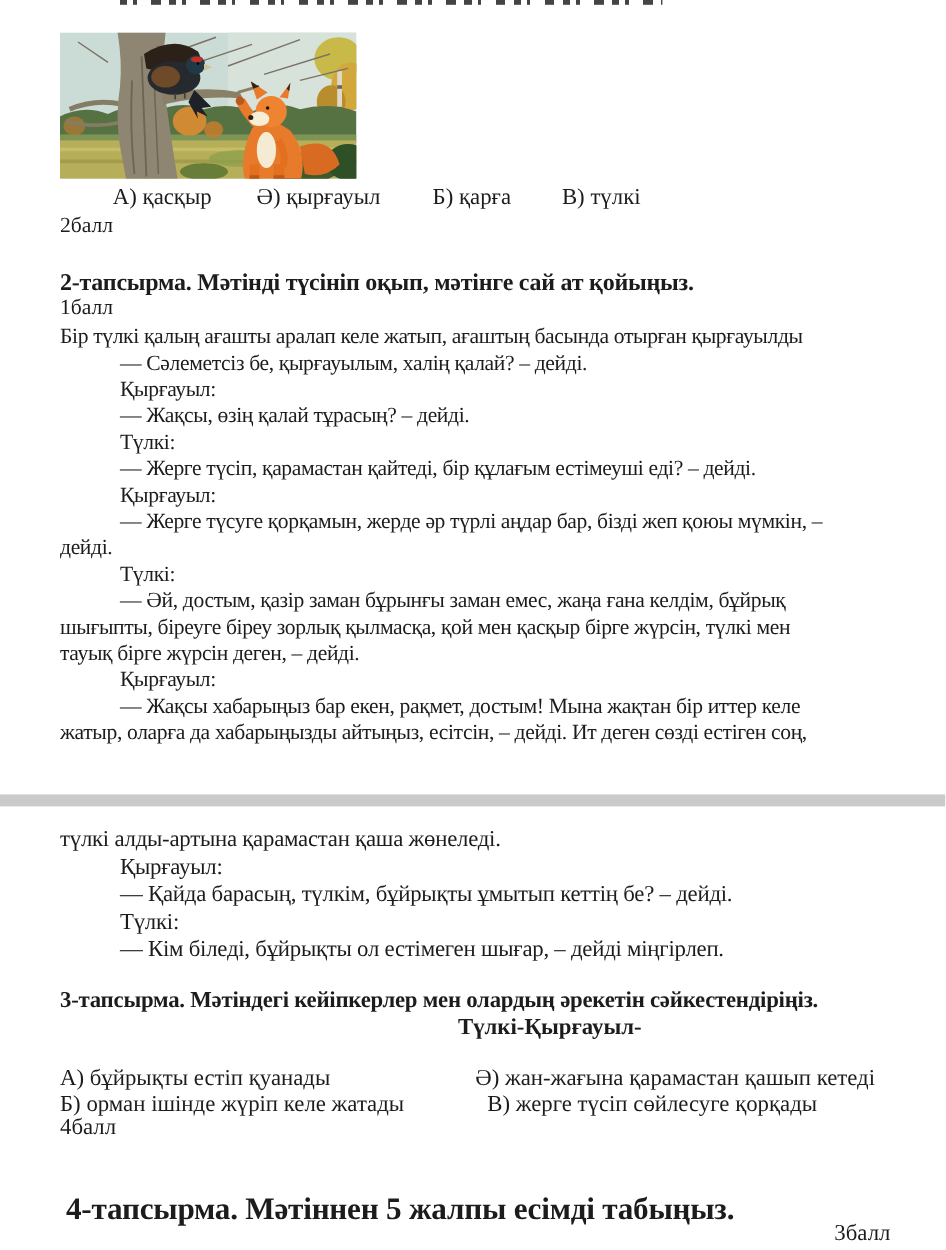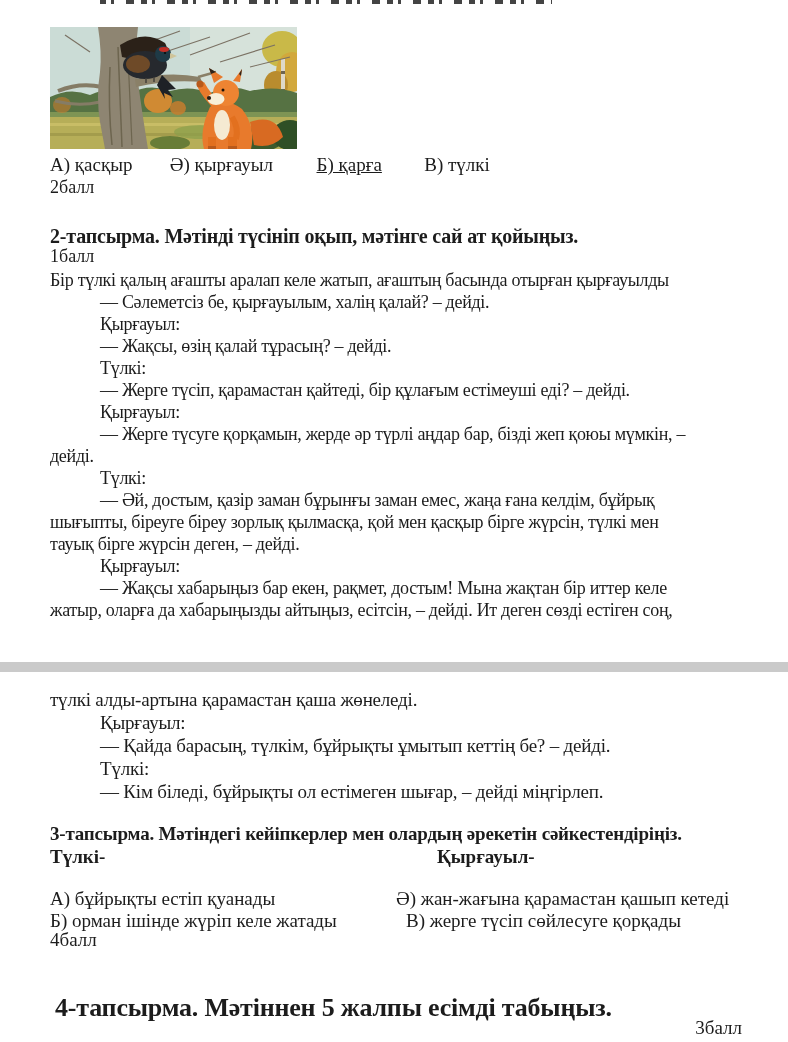--- a/index.html
+++ b/index.html
@@ -25,39 +25,39 @@
     opacity: 0.85;
   }
 
   .heading { font-weight: bold; font-size: 20px; line-height: 24px; letter-spacing: -0.2px; }
   .t1-heading { top: 5px; left: 50px; }
 
   .illustration { top: 27px; left: 50px; width: 247px; height: 122px; display: block; }
 
   .options-row { top: 154px; left: 50px; font-size: 19px; line-height: 22px; }
   .options-row .opt { display: inline-block; }
-  .opt-a  { width: 115px; }
+  .opt-a  { width: 115px; margin-left: 44px; }
   .opt-a2 { width: 142px; }
-  .opt-b  { width: 103px; text-decoration: underline; }
+  .opt-b  { width: 103px; }
 
   .score { font-size: 18px; line-height: 22px; }
   .score-1 { top: 176px; left: 50px; }
   .t2-heading { top: 224px; left: 50px; }
   .score-2 { top: 245px; left: 50px; }
 
   .t2-lines { top: 269px; left: 50px; width: 700px; font-size: 18px; line-height: 22px; letter-spacing: -0.3px; }
   .t2-lines .line, .p2-lines .line { white-space: nowrap; }
   .ind { padding-left: 50px; }
 
   .divider { top: 662px; left: 0; width: 788px; height: 10px; background: #cacaca; }
 
   .p2-lines { top: 688px; left: 50px; width: 700px; font-size: 19px; line-height: 23px; letter-spacing: -0.2px; }
 
   .t3-heading { top: 822px; left: 50px; font-size: 19px; line-height: 23px; }
-  .t3-labels { top: 845px; left: 50px; font-size: 19px; line-height: 23px; font-weight: bold; display: flex; }
+  .t3-labels { top: 845px; left: 50px; font-size: 19px; line-height: 23px; font-weight: bold; display: flex; text-align: right; }
   .t3-labels .cell-l { width: 387px; }
   .t3-row { font-size: 19px; line-height: 23px; display: flex; left: 50px; }
   .t3-row1 { top: 887px; }
   .t3-row1 .cell-l { width: 346px; }
   .t3-row2 { top: 909px; }
   .t3-row2 .cell-l { width: 356px; }
   .score-3 { top: 929px; left: 50px; font-size: 19px; }
 
   .t4-heading { top: 996px; left: 55px; font-size: 26px; line-height: 23px; }
   .score-4 { top: 1017px; right: 46px; font-size: 19px; }

